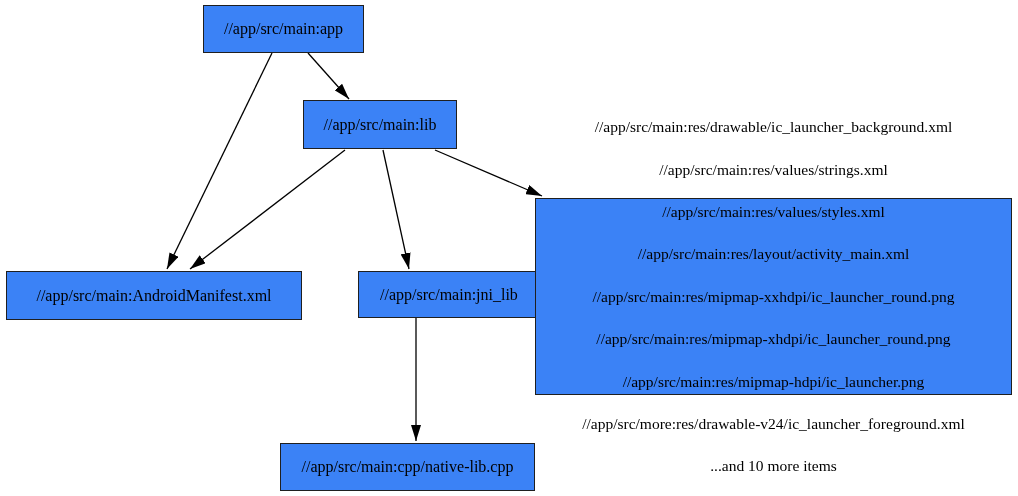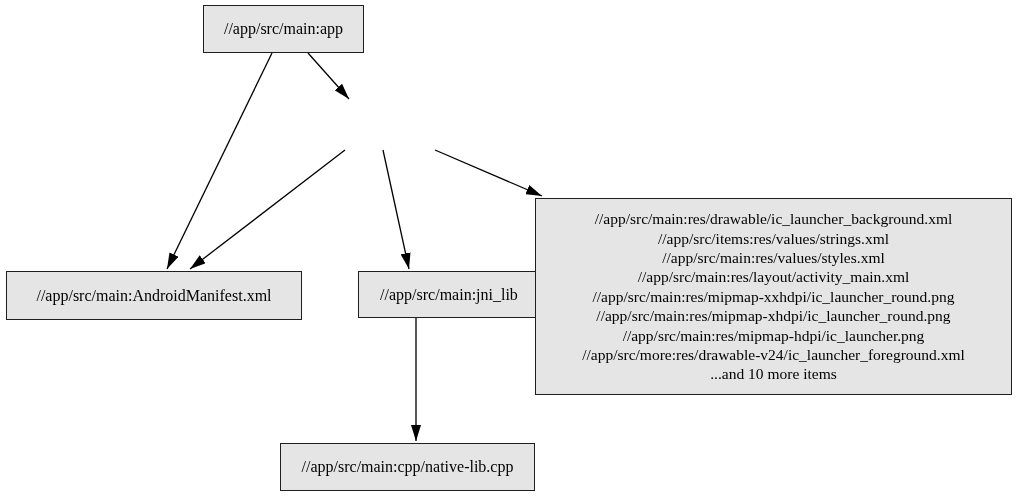--- a/index.html
+++ b/index.html
@@ -19,41 +19,42 @@
   #edge-layer {
     position: absolute;
     left: 0; top: 0;
     width: 1018px;
     height: 496px;
     z-index: 0;
   }
   .node {
     position: absolute;
     box-sizing: border-box;
-    background: #e5e5e5;
+    background: #3b82f6;
     border: 1.5px solid #1f1f1f;
     display: flex;
     align-items: center;
     justify-content: center;
     text-align: center;
     font-size: 16px;
     white-space: nowrap;
     z-index: 1;
   }
   .node-app      { left: 203px; top: 5px;   width: 161px; height: 48px; }
   .node-lib      { left: 303px; top: 100px; width: 154px; height: 49px; }
   .node-manifest { left: 6px;   top: 271px; width: 296px; height: 49px; }
   .node-jni      { left: 325px; top: 271px; width: 182px; height: 47px; margin-left: 33px; }
   .node-cpp      { left: 280px; top: 443px; width: 255px; height: 48px; }
   .node-res {
     left: 535px; top: 198px; width: 477px; height: 197px;
     flex-direction: column;
     justify-content: center;
     font-size: 15.5px;
     line-height: 19.4px;
+    gap: 23px;
   }
   .res-line { width: 100%; text-align: center; }
   .edge {
     stroke: #000000;
     stroke-width: 1.3;
     fill: none;
   }
 </style>
 </head>
 <body>
@@ -71,32 +72,35 @@
     <line class="edge" x1="345" y1="150" x2="190" y2="269" marker-end="url(#arrowhead)"></line>
     <line class="edge" x1="383" y1="150" x2="409" y2="269" marker-end="url(#arrowhead)"></line>
     <line class="edge" x1="435" y1="150" x2="542" y2="196" marker-end="url(#arrowhead)"></line>
     <line class="edge" x1="416" y1="318" x2="416" y2="441" marker-end="url(#arrowhead)"></line>
   </svg>
 
   <div class="node node-app">
     <span>//app/src/main:app</span>
   </div>
 
+  <div class="node node-lib">
+    <span>//app/src/main:lib</span>
+  </div>
 
   <div class="node node-manifest">
     <span>//app/src/main:AndroidManifest.xml</span>
   </div>
 
   <div class="node node-jni">
     <span>//app/src/main:jni_lib</span>
   </div>
 
   <div class="node node-res">
     <div class="res-line">//app/src/main:res/drawable/ic_launcher_background.xml</div>
-    <div class="res-line">//app/src/items:res/values/strings.xml</div>
+    <div class="res-line">//app/src/main:res/values/strings.xml</div>
     <div class="res-line">//app/src/main:res/values/styles.xml</div>
     <div class="res-line">//app/src/main:res/layout/activity_main.xml</div>
     <div class="res-line">//app/src/main:res/mipmap-xxhdpi/ic_launcher_round.png</div>
     <div class="res-line">//app/src/main:res/mipmap-xhdpi/ic_launcher_round.png</div>
     <div class="res-line">//app/src/main:res/mipmap-hdpi/ic_launcher.png</div>
     <div class="res-line">//app/src/more:res/drawable-v24/ic_launcher_foreground.xml</div>
     <div class="res-line">...and 10 more items</div>
   </div>
 
   <div class="node node-cpp">

